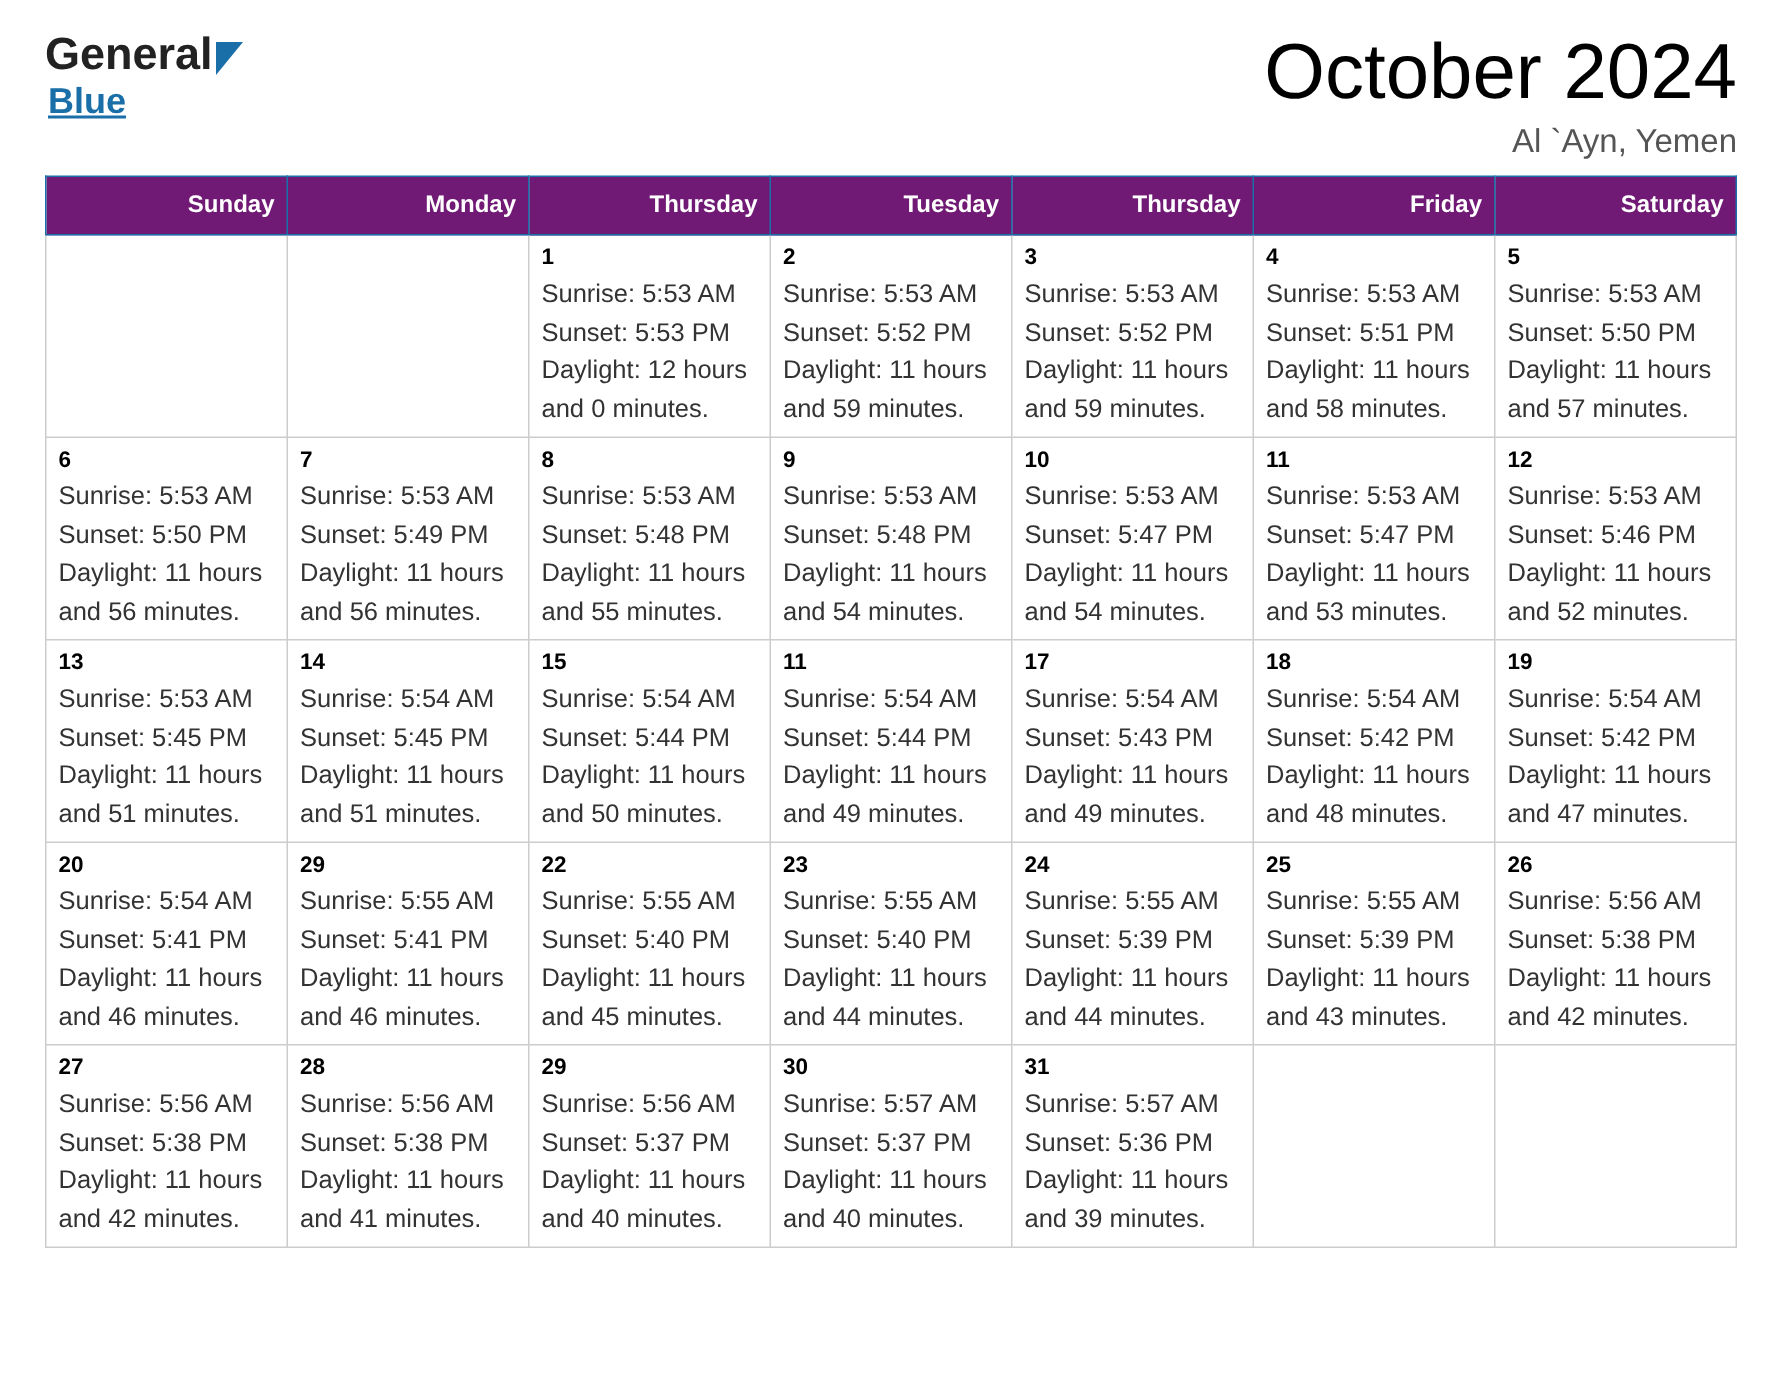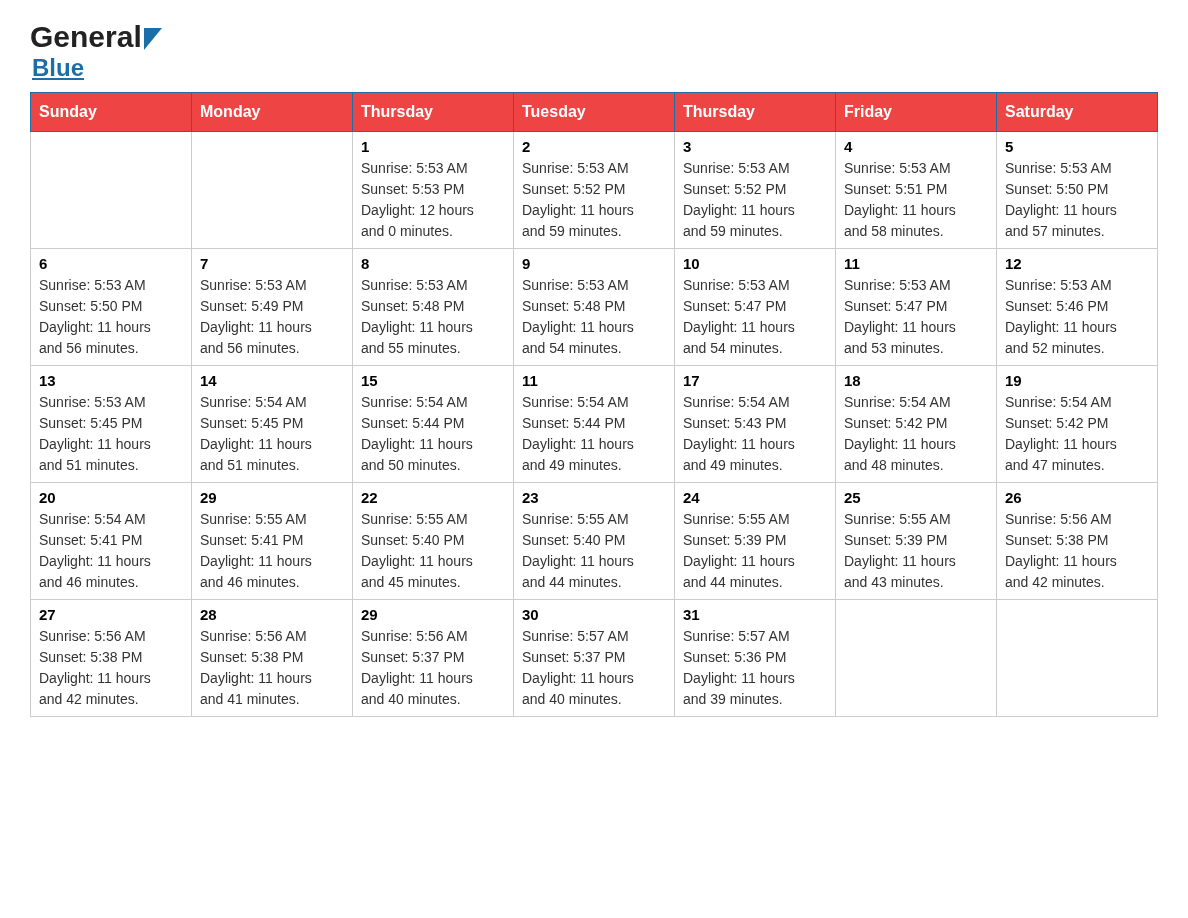--- a/index.html
+++ b/index.html
@@ -35,47 +35,47 @@
       font-size: 22px;
       color: #555;
       margin-top: 4px;
     }
     .calendar {
       width: 100%;
       border-collapse: collapse;
       margin-top: 10px;
     }
     .calendar thead tr th {
-      background-color: #ef4444;
+      background-color: #701a75;
       color: #fff;
       font-size: 16px;
       font-weight: bold;
       padding: 10px 8px;
-      text-align: left;
+      text-align: right;
       border: 1px solid #1a6fa8;
     }
     .calendar tbody tr td {
       vertical-align: top;
       border: 1px solid #ccc;
       padding: 6px 8px;
       font-size: 12.5px;
       color: #333;
       width: calc(100% / 7);
       min-height: 100px;
     }
     .calendar tbody tr td .day-num {
       font-size: 15px;
       font-weight: bold;
       color: #000;
       display: block;
       margin-bottom: 3px;
     }
     .calendar tbody tr td .day-info {
       color: #333;
-      font-size: 14px;
+      font-size: 17px;
       line-height: 1.5;
     }
     .calendar tbody tr td.empty {
       background: #fff;
     }
     .logo-row {
       display: flex;
       align-items: center;
     }
     .logo-text-general {
@@ -90,20 +90,24 @@
 <div class="header">
   <div class="logo">
     <div class="logo-row">
       <span class="logo-text-general">General</span>
       <svg width="18" height="22" viewBox="0 0 18 22" style="margin-left:2px;margin-top:4px;">
         <polygon points="0,0 18,0 0,22" fill="#1a6fa8"></polygon>
       </svg>
     </div>
     <div style="font-size:24px;font-weight:bold;color:#1a6fa8;margin-left:2px;text-decoration:underline;">Blue</div>
   </div>
+  <div class="title-block">
+    <div class="main-title">October 2024</div>
+    <div class="subtitle">Al `Ayn, Yemen</div>
+  </div>
 </div>
 
 <table class="calendar">
   <thead>
     <tr>
     <th>Sunday</th>
         <th>Monday</th>
         <th>Thursday</th>
         <th>Tuesday</th>
         <th>Thursday</th>

